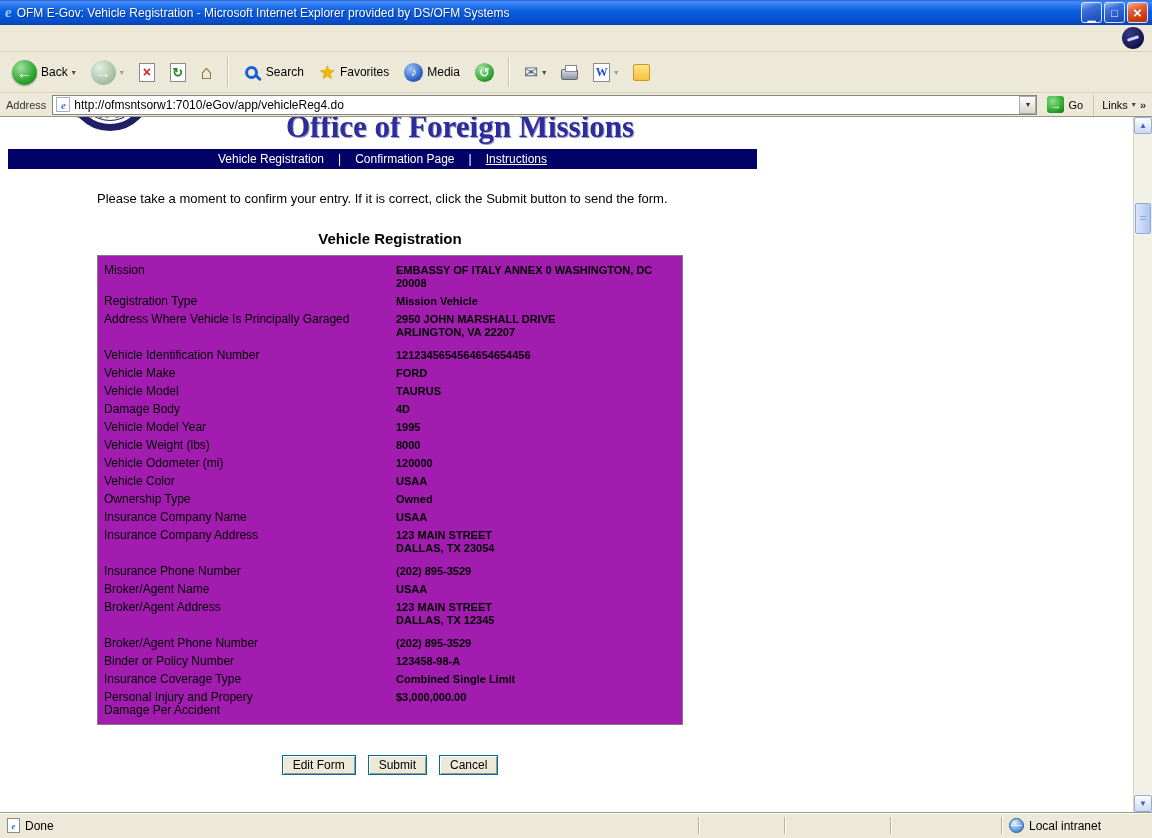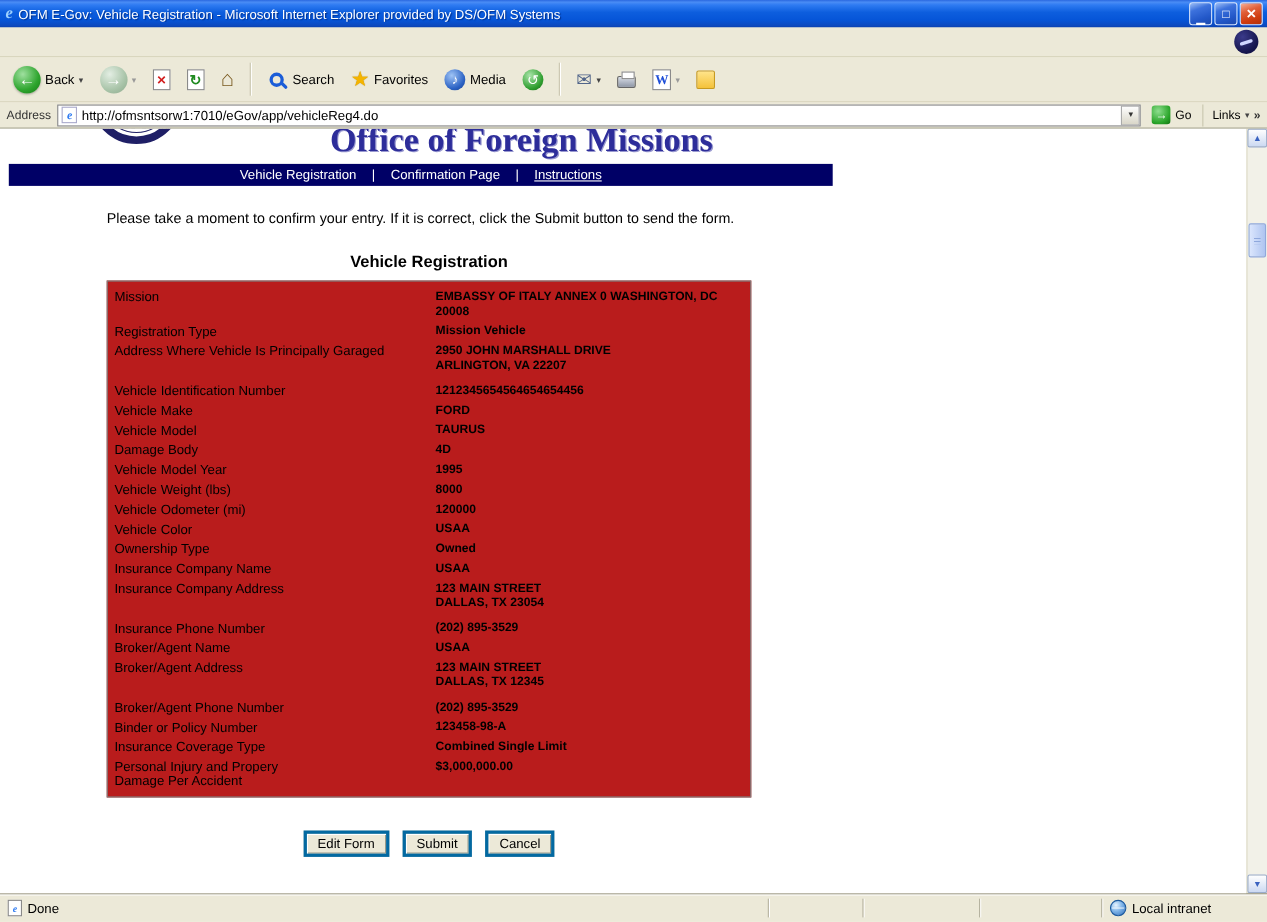--- a/index.html
+++ b/index.html
@@ -75,46 +75,46 @@
   .go-btn { display:flex; align-items:center; gap:4px; font-size:11px; padding:1px 4px; }
   .go-icon { width:17px; height:17px; border-radius:3px; display:flex; align-items:center; justify-content:center;
     color:#fff; font-size:11px; font-weight:bold; background:radial-gradient(circle at 35% 30%, #8ede8e, #2aa52a 65%, #127312); }
   .links-area { display:flex; align-items:center; gap:4px; font-size:11px; padding-right:2px; border-left:1px solid #c9c5ae; padding-left:8px; height:20px; }
   .links-chevron { font-weight:bold; color:#333; }
 
   
   .content { flex:1; display:flex; min-height:0; }
   .page { flex:1; background:#fff; overflow:hidden; position:relative; }
 
-  .masthead { height:30px; overflow:hidden; position:relative;margin-left:14px; }
+  .masthead { height:30px; overflow:hidden; position:relative; }
   .seal { position:absolute; left:68px; top:-70px; width:84px; height:84px; border-radius:50%;
     border:7px solid #1f1f66; background:#fff; }
   .seal::after { content:""; position:absolute; inset:3px; border:1px solid #1f1f66; border-radius:50%; }
   .seal .seal-text { position:absolute; bottom:5px; left:0; right:0; text-align:center; font-size:6px; letter-spacing:2px; color:#1f1f66; }
   .site-title { margin:-7px 0 0 180px; width:560px; text-align:center; font-family:"Liberation Serif", serif;
     font-weight:bold; font-size:31px; line-height:34px; color:var(--title-blue,#2d2d9a); text-shadow:1px 1px 0 #9a9ad0; }
 
   .site-nav { margin:2px 0 0 8px; width:749px; height:20px; background:var(--nav-navy,#000066);
     display:flex; align-items:center; justify-content:center; gap:14px; color:#fff; font-size:12px; }
   .nav-item { color:#fff; text-decoration:none; cursor:pointer; }
   .nav-item.underline { text-decoration:underline; }
   .nav-sep { color:#fff; }
 
   .intro { margin:22px 0 0 97px; font-size:13px; color:#000; }
   .form-title { margin:24px 0 0 97px; width:586px; text-align:center; font-weight:bold; font-size:15px; color:#000; }
 
-  .conf-table { margin:8px 0 0 97px; width:586px; border:1px solid #7f7f7f; padding:6px 0 4px; background:#b91c1c; }
+  .conf-table { margin:8px 0 0 97px; width:586px; border:1px solid #7f7f7f; padding:6px 0 4px; background:#a21caf; }
   .row { display:flex; padding:2px 6px 3px; line-height:13px; }
   .row.multiline { margin-bottom:5px; }
   .row .label { width:292px; font-size:12px; color:#000; white-space:pre-line; }
   .row .value { flex:1; font-size:11px; font-weight:bold; color:#000; white-space:pre-line; }
 
   .actions { margin:30px 0 0 97px; width:586px; display:flex; justify-content:center; gap:12px; }
   .btn { font-size:12px; font-family:"Liberation Sans", sans-serif; padding:2px 10px; background:#ECE9D8;
-    border:3px solid #0369a1; box-shadow:inset 1px 1px 0 #fff, inset -1px -1px 0 #9a9a8a; cursor:pointer; color:#000; }
+    border:1px solid #0369a1; box-shadow:inset 1px 1px 0 #fff, inset -1px -1px 0 #9a9a8a; cursor:pointer; color:#000; }
 
   
   .scrollbar { width:19px; flex:0 0 19px; display:flex; flex-direction:column; background:#f2f1e8; border-left:1px solid #d8d4bc; }
   .sb-btn { height:17px; flex:0 0 17px; display:flex; align-items:center; justify-content:center;
     background:linear-gradient(to bottom,#fefefe,#ccd9f2); border:1px solid #9aaccb; border-radius:2px;
     color:#3a62c0; font-size:8px; }
   .sb-track { flex:1; position:relative; }
   .sb-thumb { position:absolute; top:69px; left:1px; right:1px; height:31px; border:1px solid #8fa8dc; border-radius:2px;
     background:linear-gradient(to right,#dbe6fd,#aec4f0); }
   .sb-thumb::after { content:""; position:absolute; left:4px; right:4px; top:12px; height:6px;

